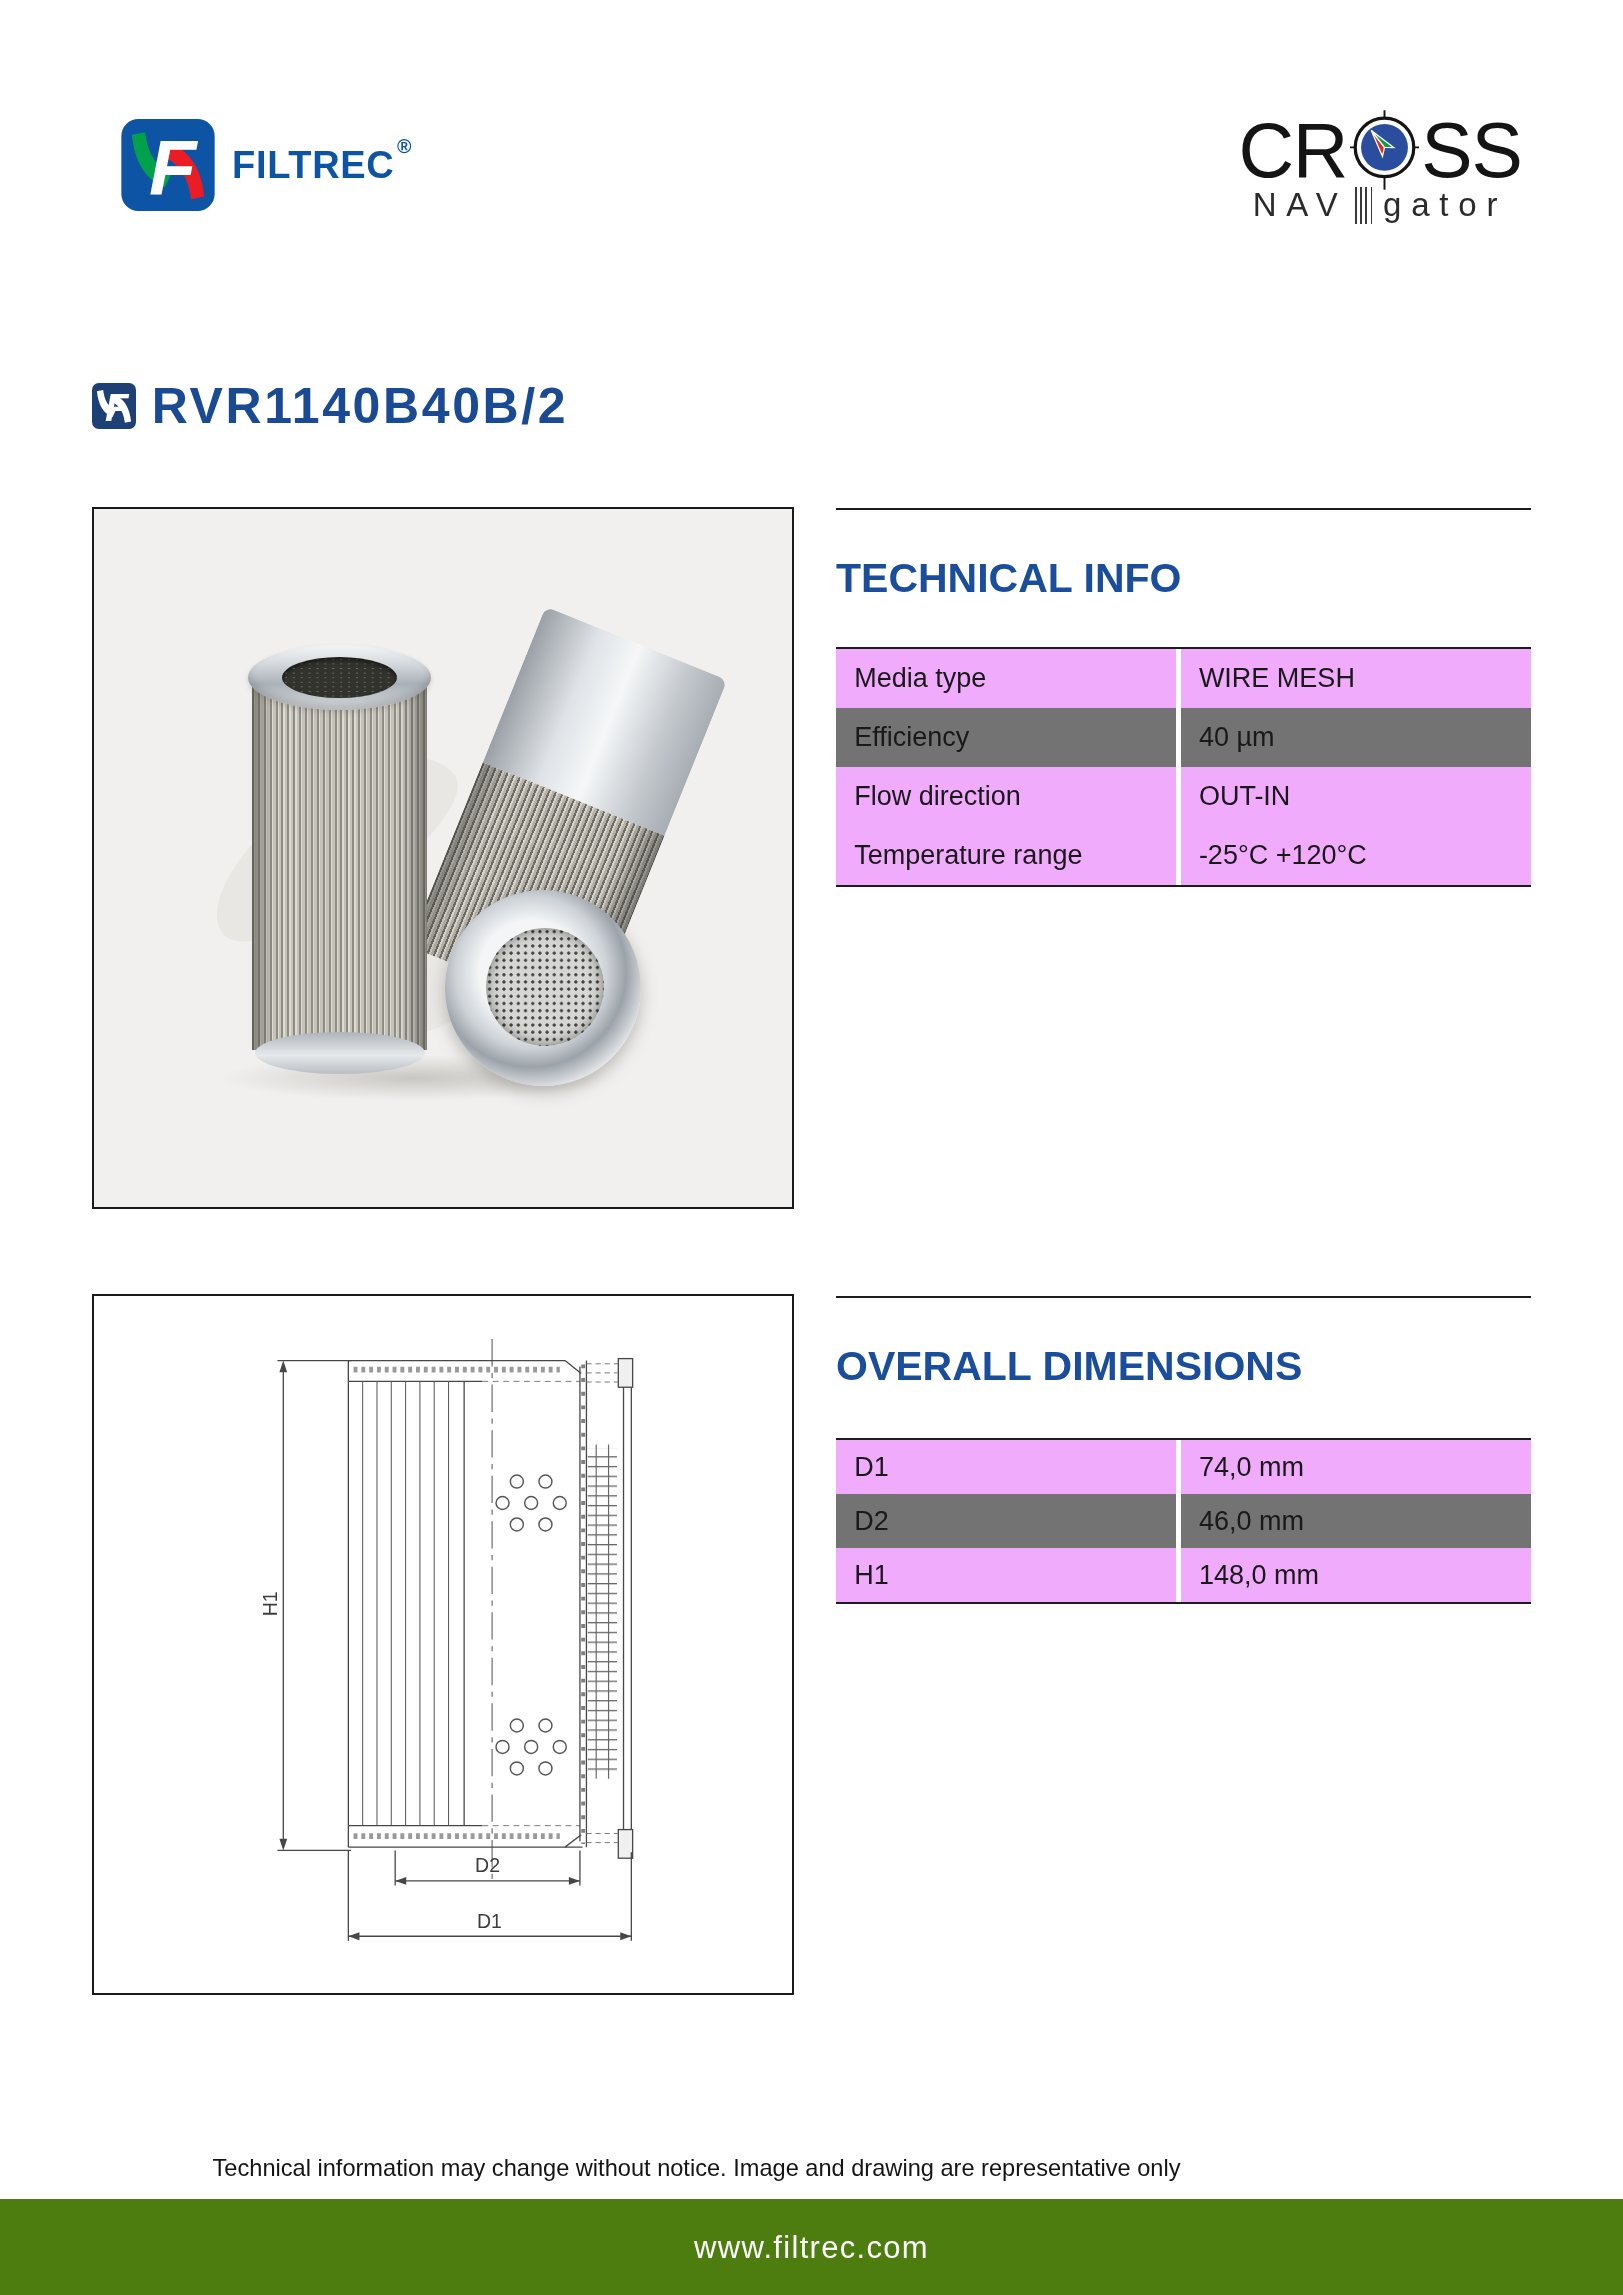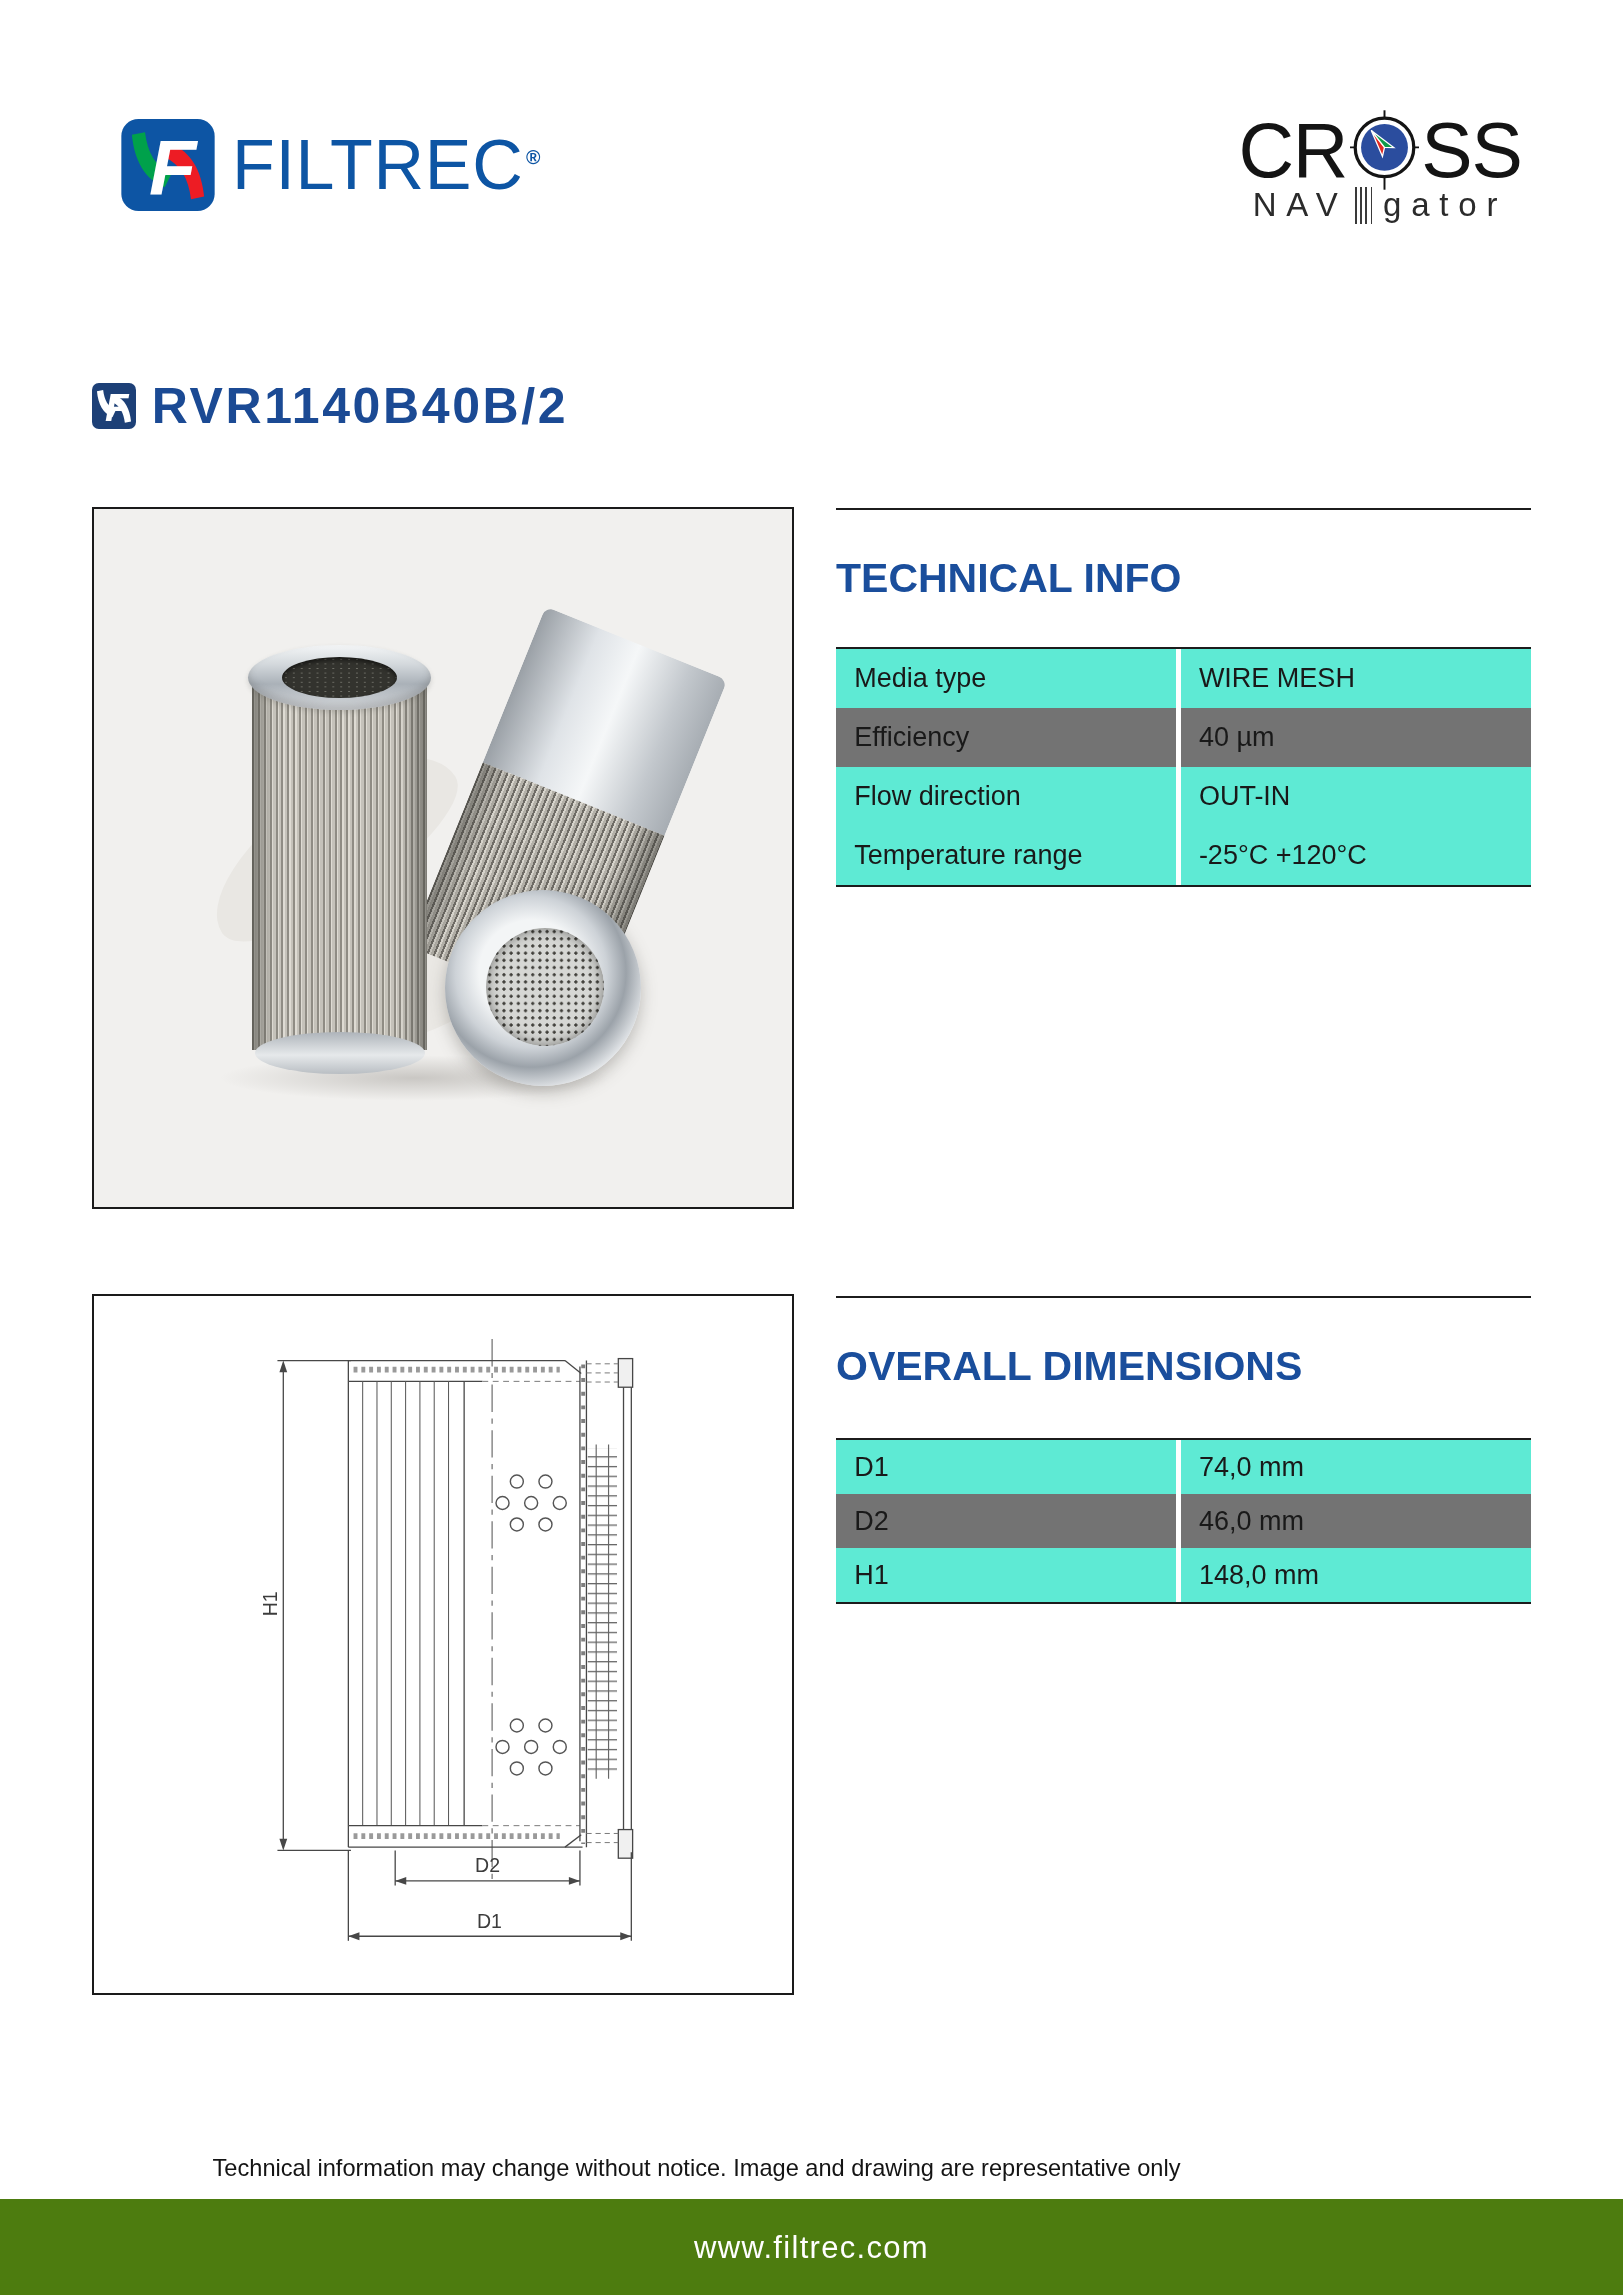--- a/index.html
+++ b/index.html
@@ -5,21 +5,21 @@
   html,body{margin:0;padding:0;background:#ffffff;}
   *{box-sizing:border-box;}
   .page{
     position:relative;width:1623px;height:2295px;background:#ffffff;overflow:hidden;
     font-family:"Liberation Sans","DejaVu Sans",sans-serif;color:#1a1a1a;
   }
 
   
   .filtrec-logo{position:absolute;left:121px;top:119px;display:flex;align-items:center;}
   .filtrec-logo .mark{width:94px;height:92px;}
-  .filtrec-word{margin-left:17px;font-size:70px;font-weight:normal;letter-spacing:0.7px;color:#0d55a4;line-height:92px;}
+  .filtrec-word{margin-left:17px;font-size:38px;font-weight:bold;letter-spacing:0.7px;color:#0d55a4;line-height:92px;}
   .filtrec-reg{font-size:19.6px;font-weight:bold;color:#0d55a4;vertical-align:25px;margin-left:2.6px;}
 
   .cross-logo{position:absolute;right:99px;top:110px;width:288px;}
   .cross-row1{display:flex;align-items:center;justify-content:center;font-size:77px;font-weight:normal;color:#141414;letter-spacing:-1.3px;line-height:77px;}
   .cross-row1 .compass{width:69px;height:80px;margin:0 2.6px;}
   .cross-row2{display:flex;align-items:center;justify-content:center;margin-top:-3.9px;font-size:33px;font-weight:400;color:#2b2b2b;gap:6px;}
   .cross-row2 .seg{letter-spacing:9.8px;}
   .handle{display:inline-block;width:17px;height:37px;margin:0 5.2px 0 1.3px;
     background:repeating-linear-gradient(90deg,#3a3a3a 0 2px,transparent 2px 5.2px);}
 
@@ -72,21 +72,21 @@
 
   .spec-table{position:absolute;left:836px;width:695px;border-top:2px solid #1c1c1c;border-bottom:2px solid #1c1c1c;}
   .table-tech{top:647px;}
   .table-dims{top:1438px;}
   .spec-row{display:flex;width:100%;}
   .table-tech .spec-row{height:59px;}
   .table-dims .spec-row{height:54px;}
   .cell-label{width:340px;display:flex;align-items:center;padding-left:18.3px;font-size:27px;color:#191919;}
   .cell-gap{width:5.2px;background:#ffffff;}
   .cell-value{flex:1;display:flex;align-items:center;padding-left:17.7px;font-size:27px;color:#191919;}
-  .row-shaded .cell-label,.row-shaded .cell-value{background:#5eead4;}
+  .row-shaded .cell-label,.row-shaded .cell-value{background:#f0abfc;}
   .row-plain .cell-label,.row-plain .cell-value{background:#737373;}
 
   
   .draw-box svg{display:block;width:100%;height:100%;}
 
   
   .footer-note{position:absolute;left:0;top:2155px;width:1393px;text-align:center;font-size:23.6px;color:#141414;}
   .footer-bar{position:absolute;left:0;top:2199px;width:1623px;height:97px;background:#4d7c0f;display:flex;align-items:center;justify-content:center;}
   .footer-site{color:#ffffff;font-size:31px;letter-spacing:1.3px;}
 </style>

